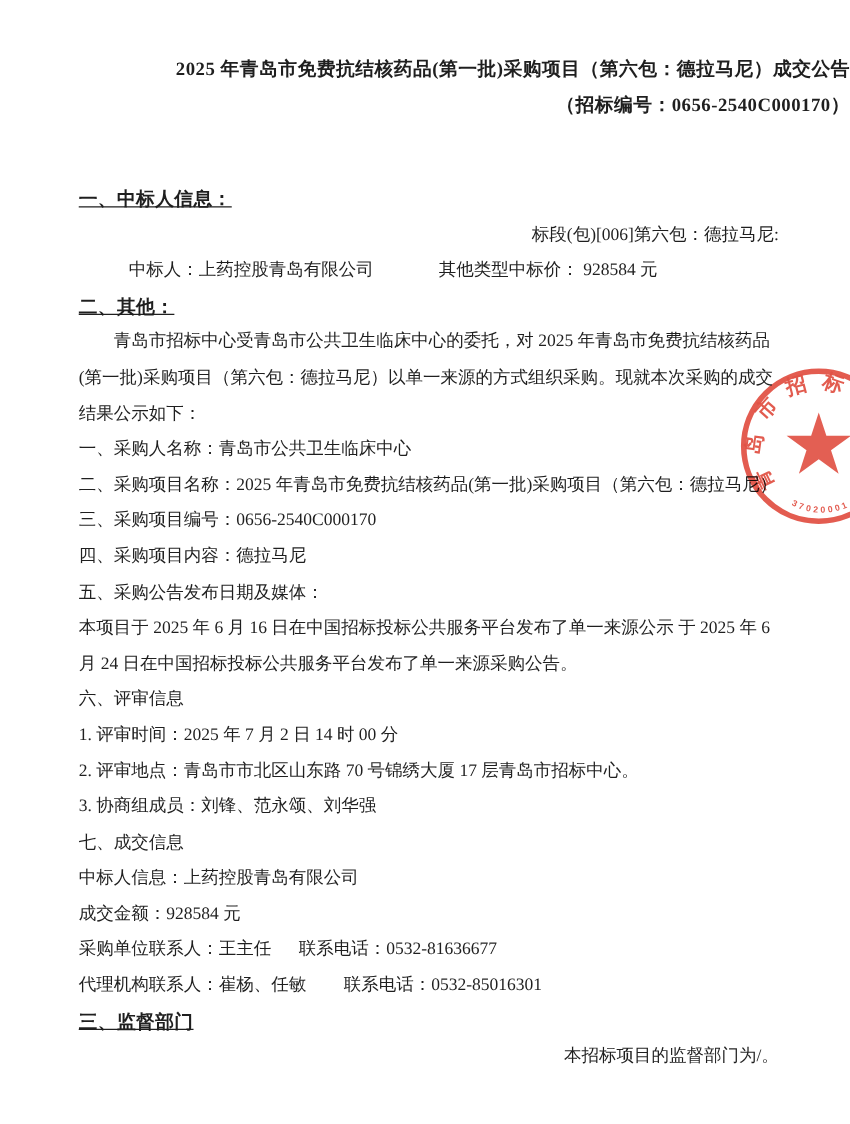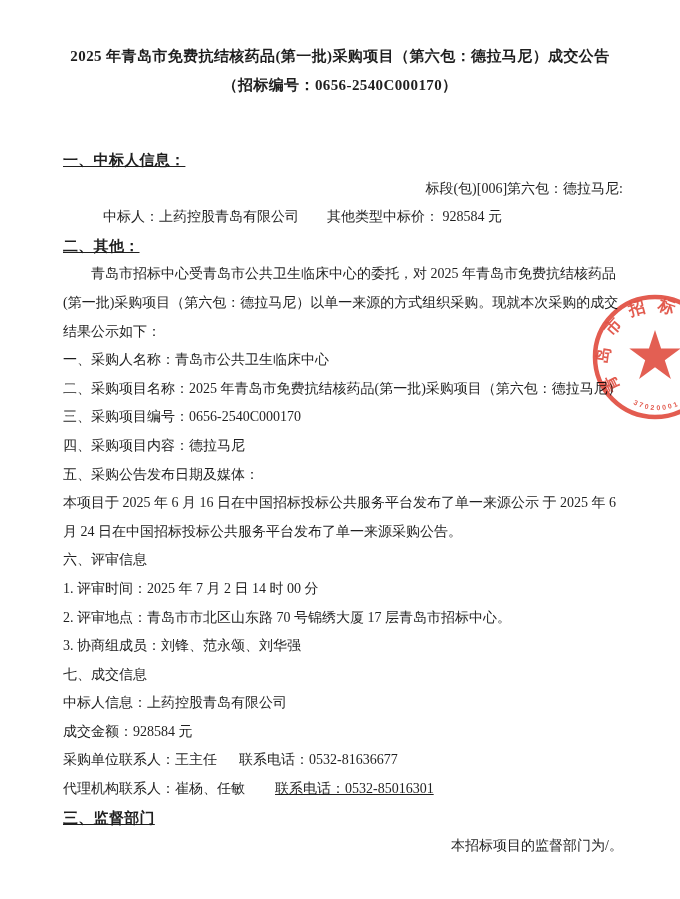--- a/index.html
+++ b/index.html
@@ -6,38 +6,38 @@
   .page {
     position:relative;
     width:680px; height:899px;
     background:#ffffff;
     overflow:hidden;
     font-family:"Liberation Serif","DejaVu Serif",serif;
     color:#1f1f1f;
   }
   .title-block {
     position:absolute; top:42px; left:0; right:0;
-    text-align:center;
+    text-align:right;
     font-size:15px; line-height:29px;
     font-weight:bold;
     letter-spacing:0.4px;
     white-space:nowrap;
   }
   .content {
     position:absolute; top:146px; left:63px; width:560px;
     font-size:14px; line-height:28.6px;
   }
   .line { white-space:nowrap; }
   .h { font-weight:bold; font-size:15px; letter-spacing:0.3px;text-decoration:underline; }
   .indent-1 { padding-left:20px;text-align:right; }
   .indent-2 { padding-left:40px; }
   .first-indent { text-indent:2em; }
-  .gap-a { margin-left:28px; }
+  .gap-a { margin-left:52px; }
   .gap-b { margin-left:22px;text-align:right; }
-  .gap-c { margin-left:30px;text-decoration:underline; }
+  .gap-c { margin-left:30px; }
   .seal {
     position:absolute;
     left:585px; top:287px;
     width:140px; height:140px;
     opacity:0.88;
     mix-blend-mode:multiply;
     pointer-events:none;
   }
   .seal text {
     font-family:"Liberation Sans","DejaVu Sans",sans-serif;

